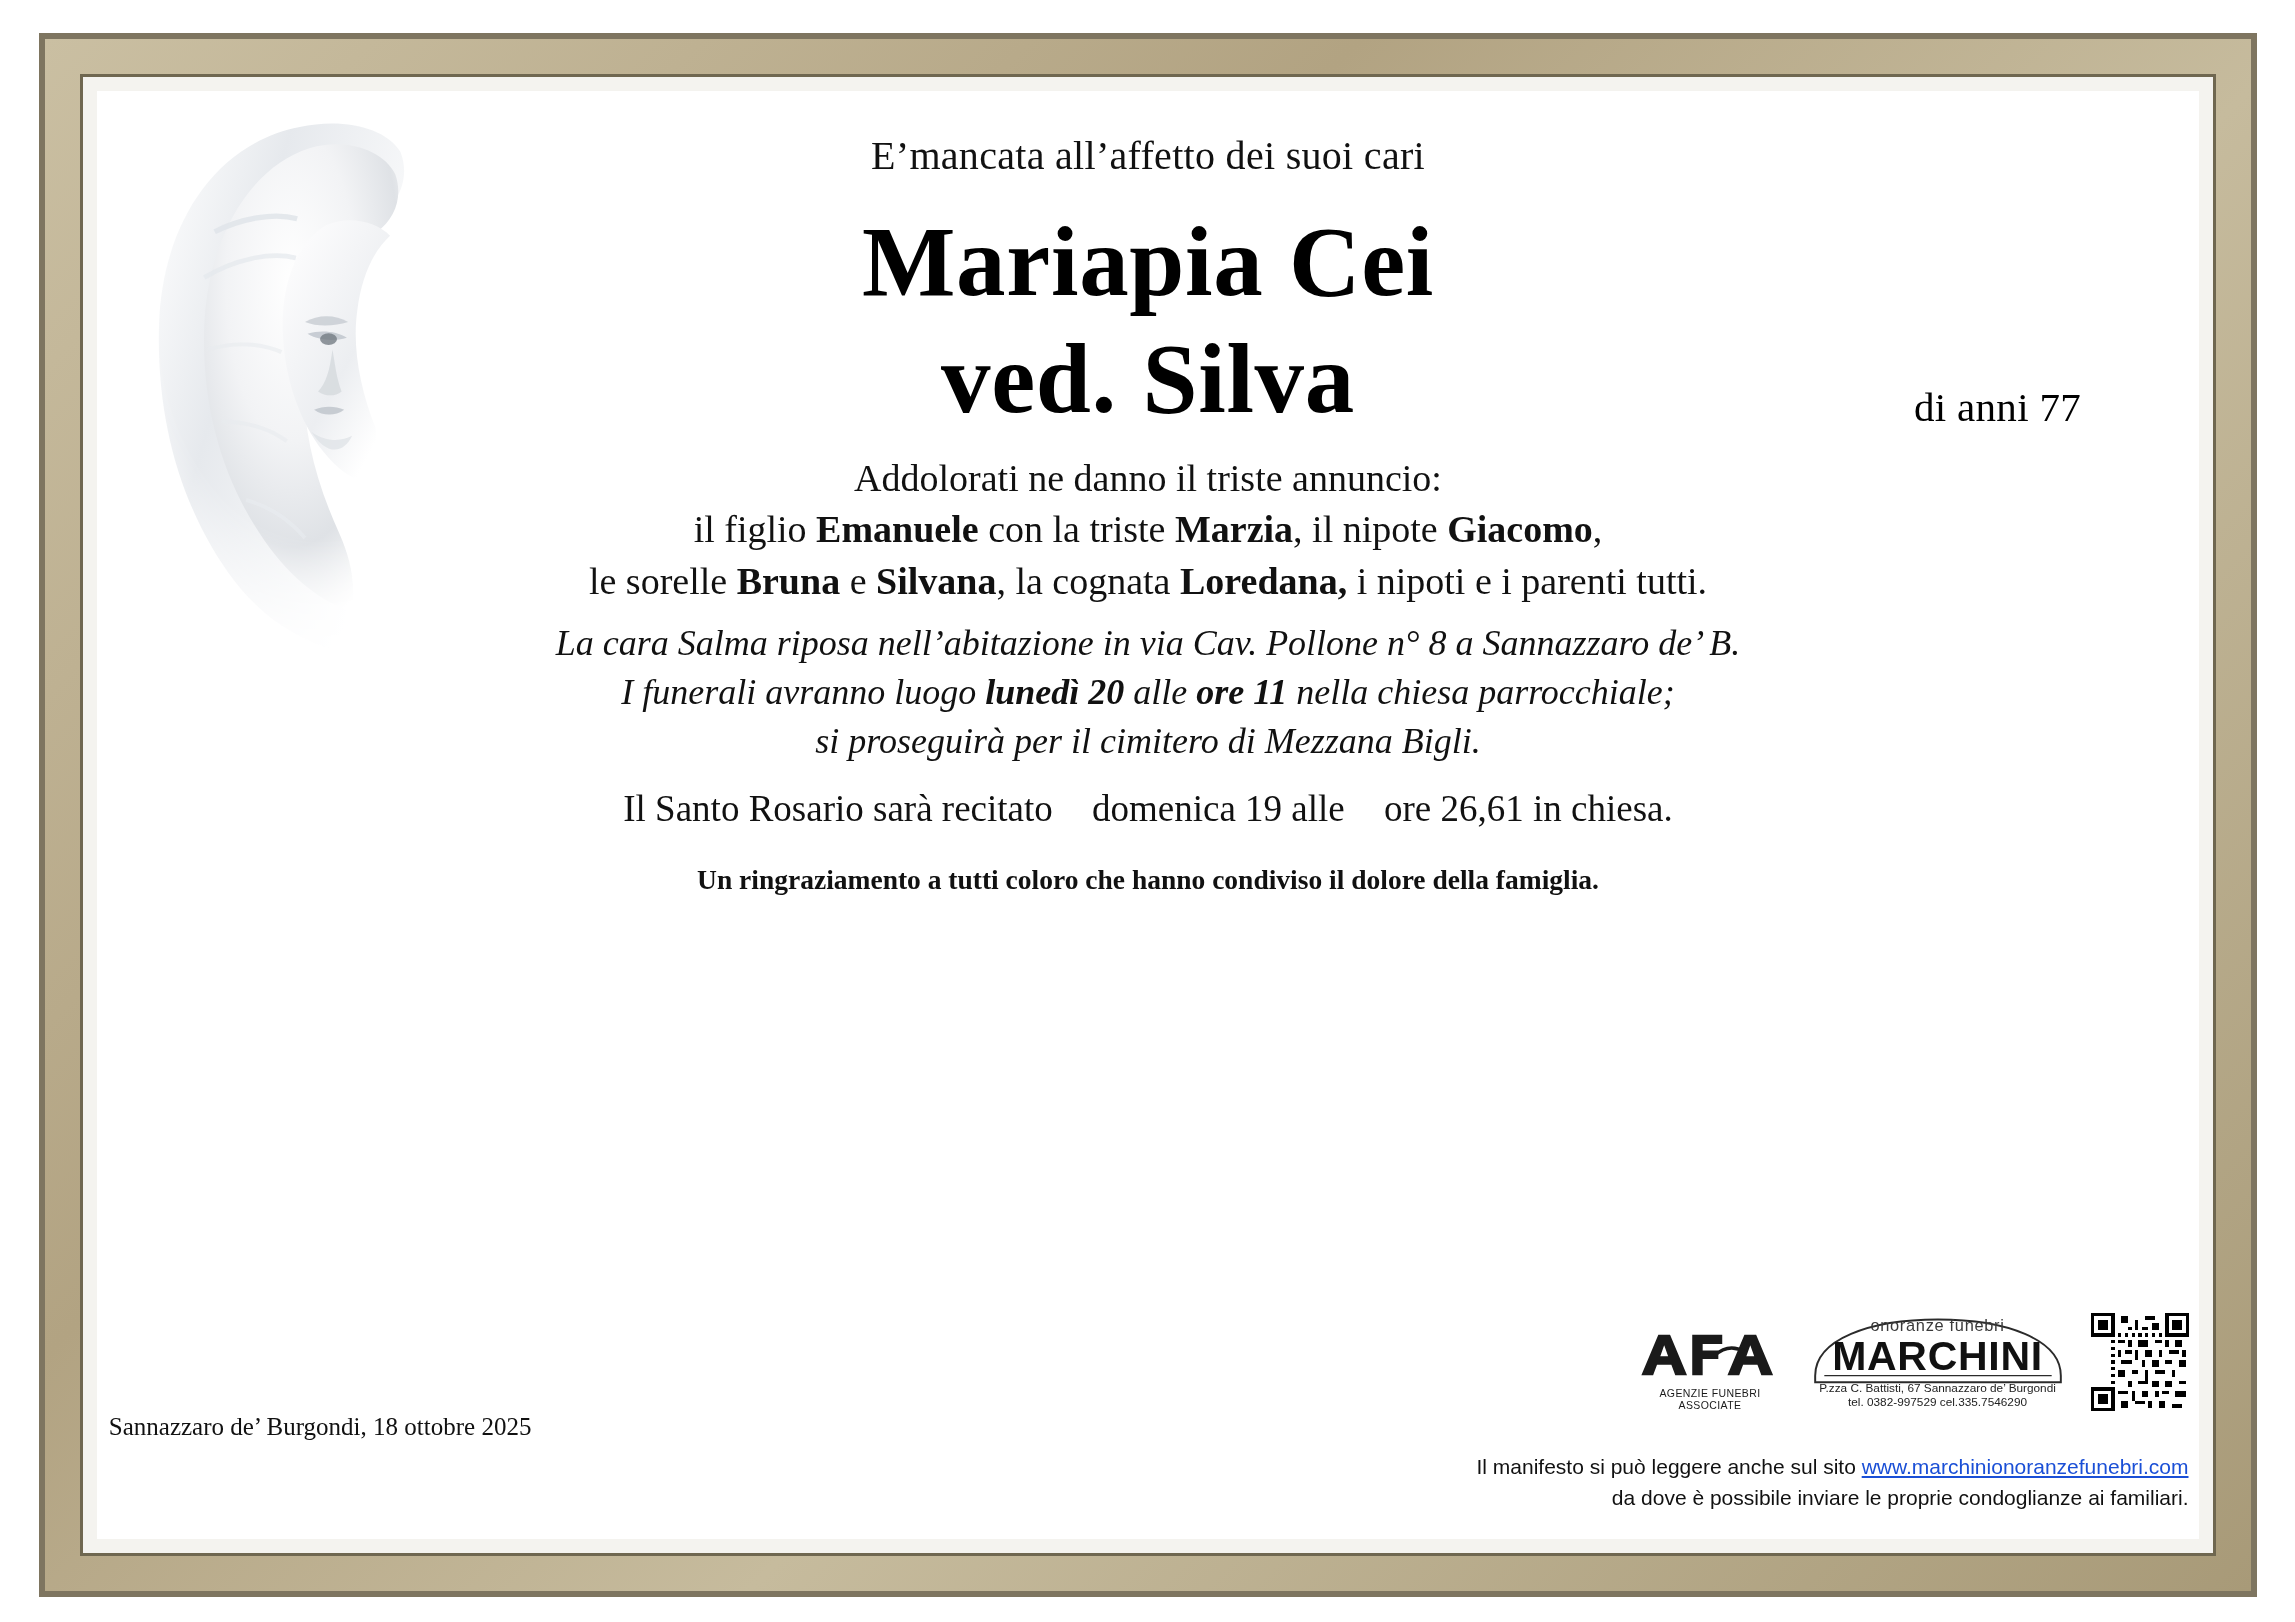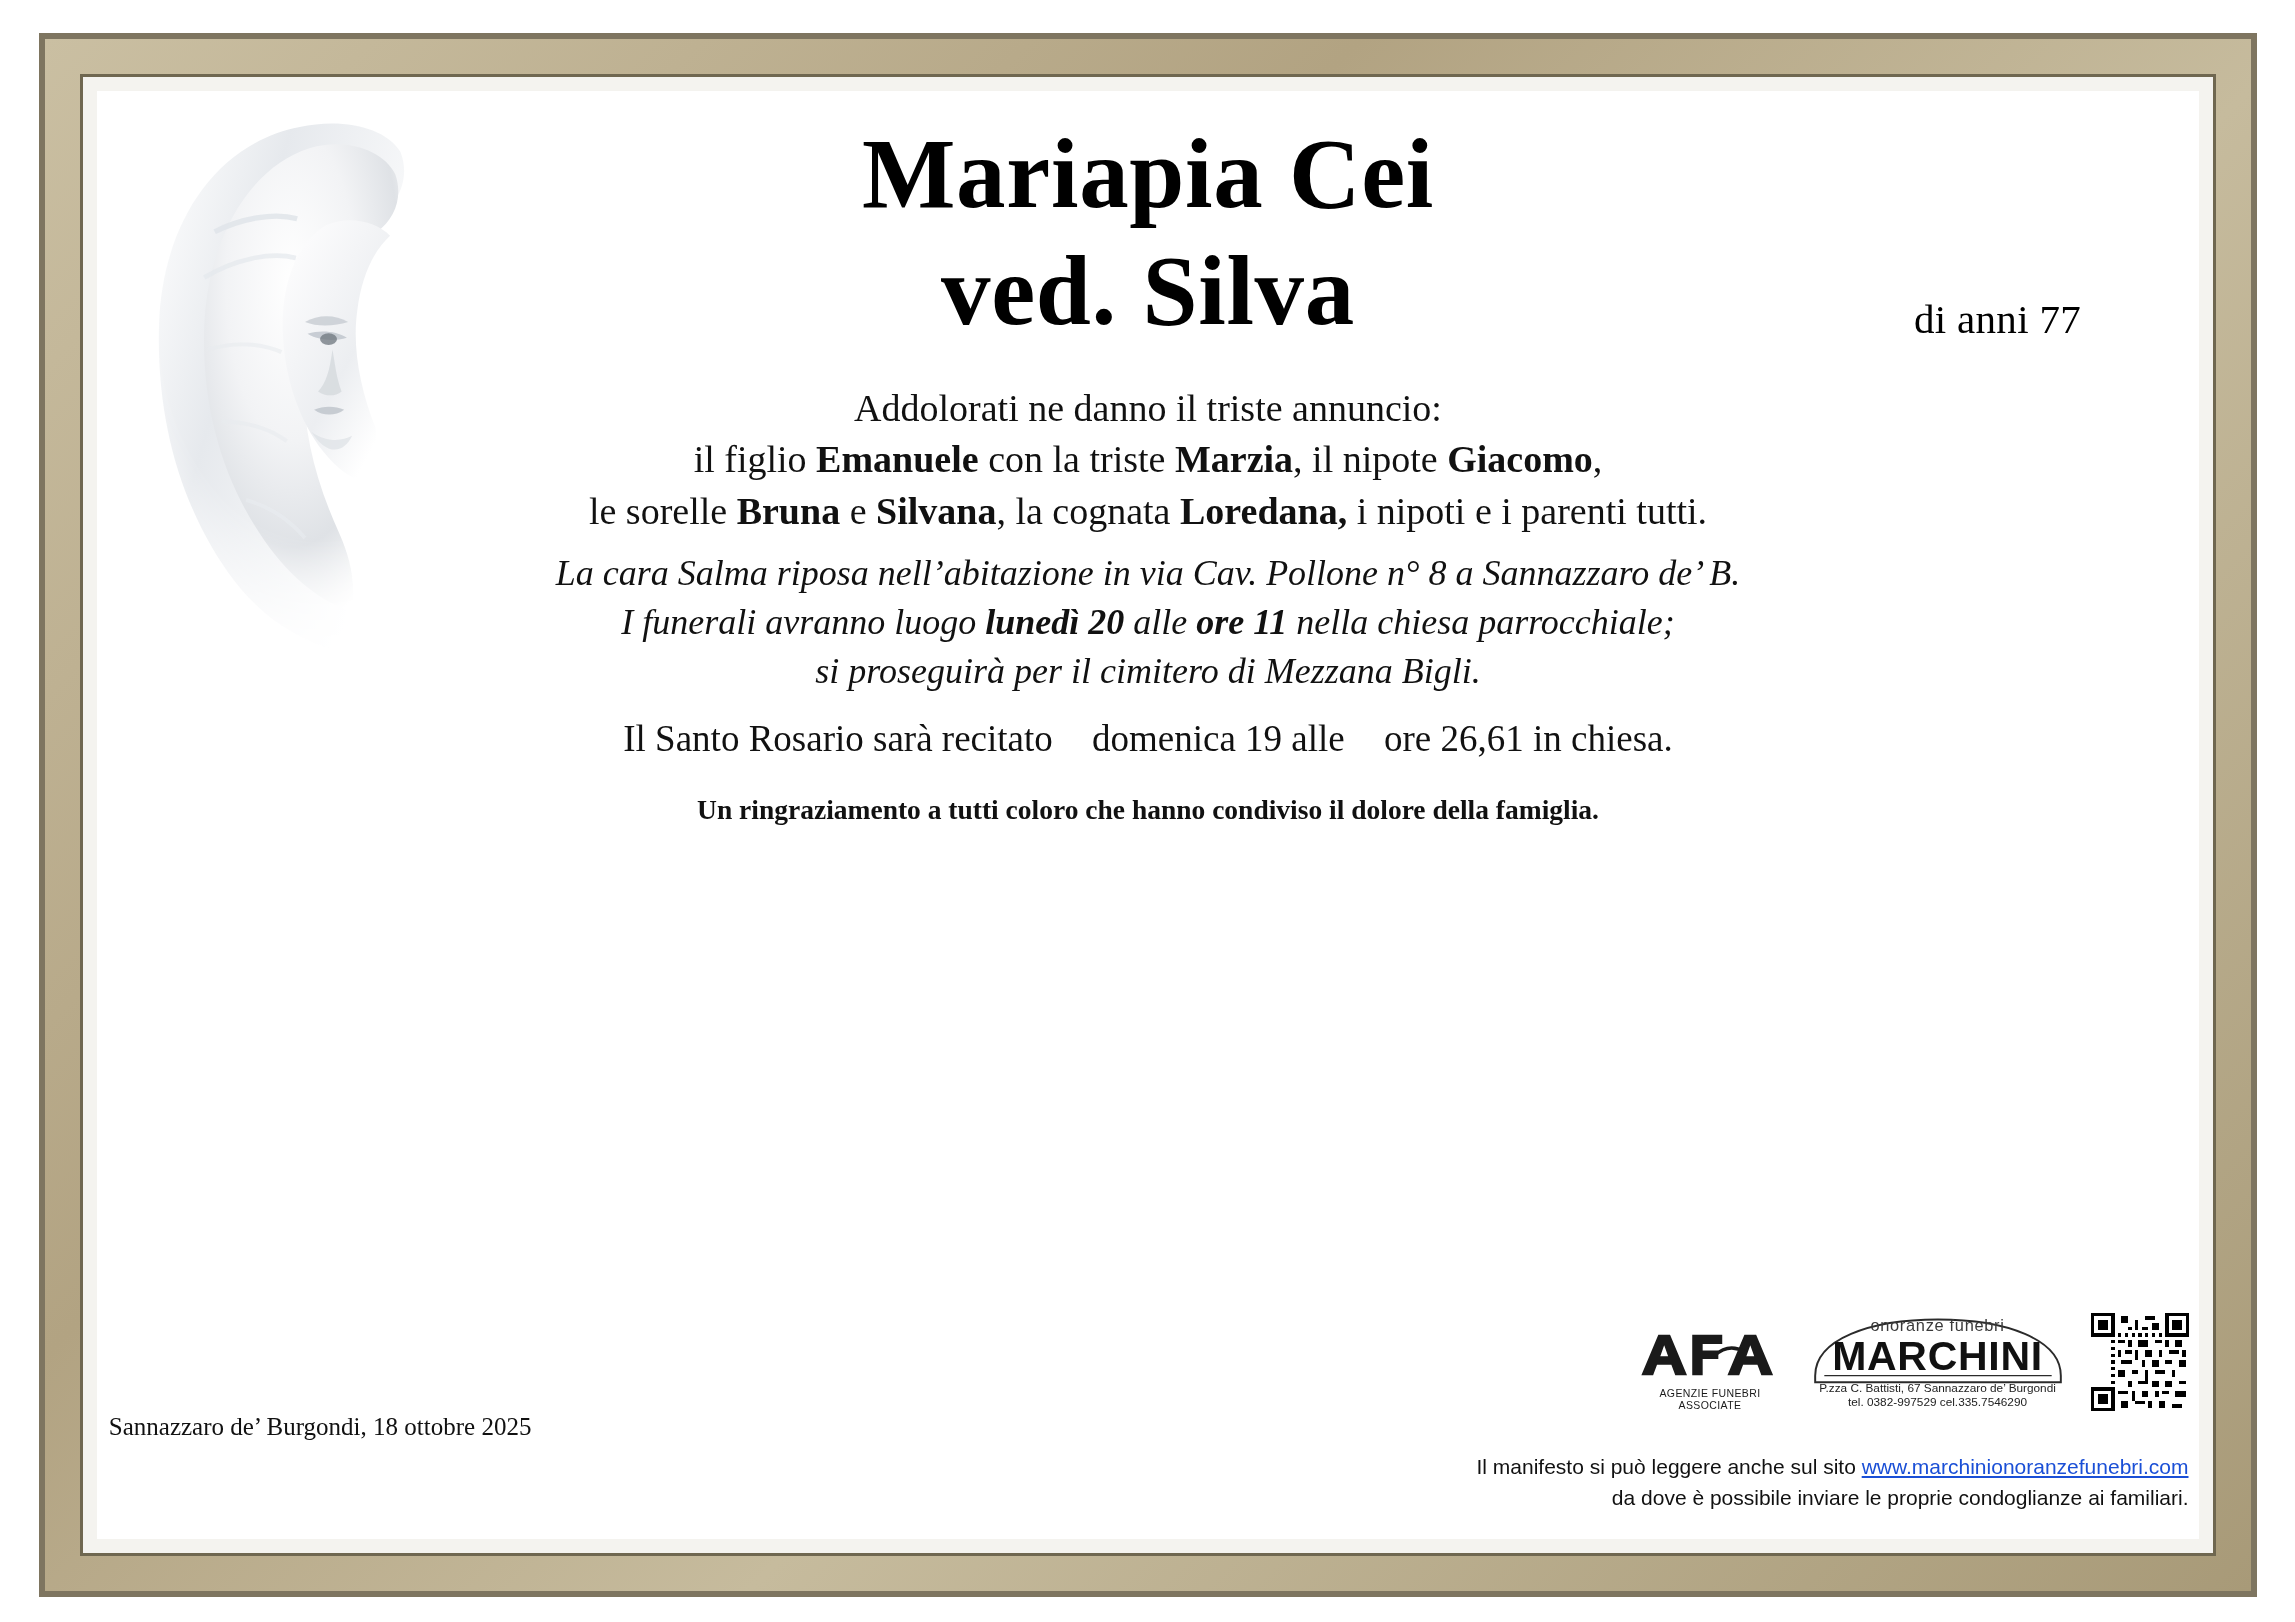--- a/index.html
+++ b/index.html
@@ -93,21 +93,21 @@
   }
   .age {
     position: absolute;
     right: 118px;
     bottom: 6.5px;
     font-size: 41px;
     font-weight: normal;
     letter-spacing: 0.3px;
   }
   .announce {
-    margin-top: 33px;
+    margin-top: 15px;
     font-size: 38px;
     line-height: 1.36;
     color: #111;
   }
   .announce b { font-weight: bold; }
   .details {
     margin-top: 11px;
     font-size: 36px;
     line-height: 1.36;
     font-style: italic;
@@ -300,20 +300,21 @@
         <path d="M120 180 C160 160 210 150 246 160" stroke="#dfe3e8" stroke-width="8" fill="none" opacity="0.8"></path>
         <path d="M104 250 C150 222 206 210 244 220" stroke="#e4e8ec" stroke-width="7" fill="none" opacity="0.7"></path>
         <path d="M110 360 C150 348 192 350 222 364" stroke="#e7ebef" stroke-width="6" fill="none" opacity="0.6"></path>
         <path d="M130 470 C170 470 206 482 230 500" stroke="#e7ebef" stroke-width="6" fill="none" opacity="0.6"></path>
         <path d="M168 590 C204 600 236 622 258 648" stroke="#e9edf1" stroke-width="6" fill="none" opacity="0.55"></path>
       </g>
     </svg>
 
     <div class="content">
 
+      <div class="line-intro">E’mancata  all’affetto dei suoi cari</div>
 
       <div class="deceased">
         <span>Mariapia Cei</span>
         <span class="name2-row">
           <span>ved. Silva</span>
           <span class="age">di anni 77</span>
         </span>
       </div>
 
       <div class="announce">

